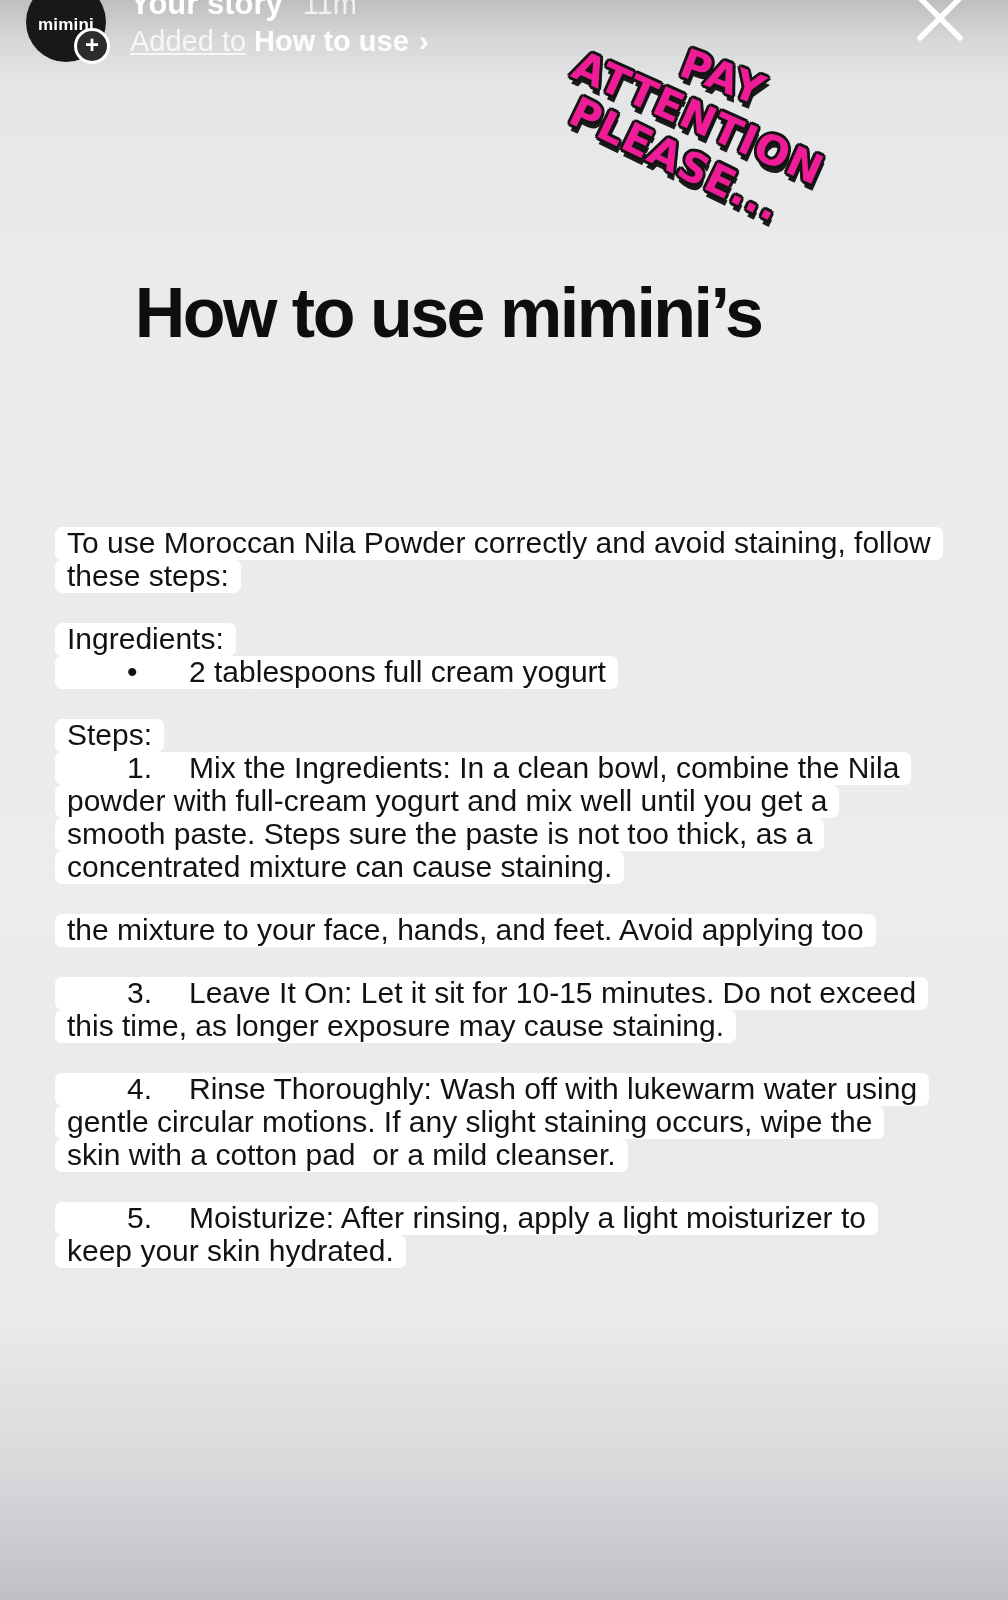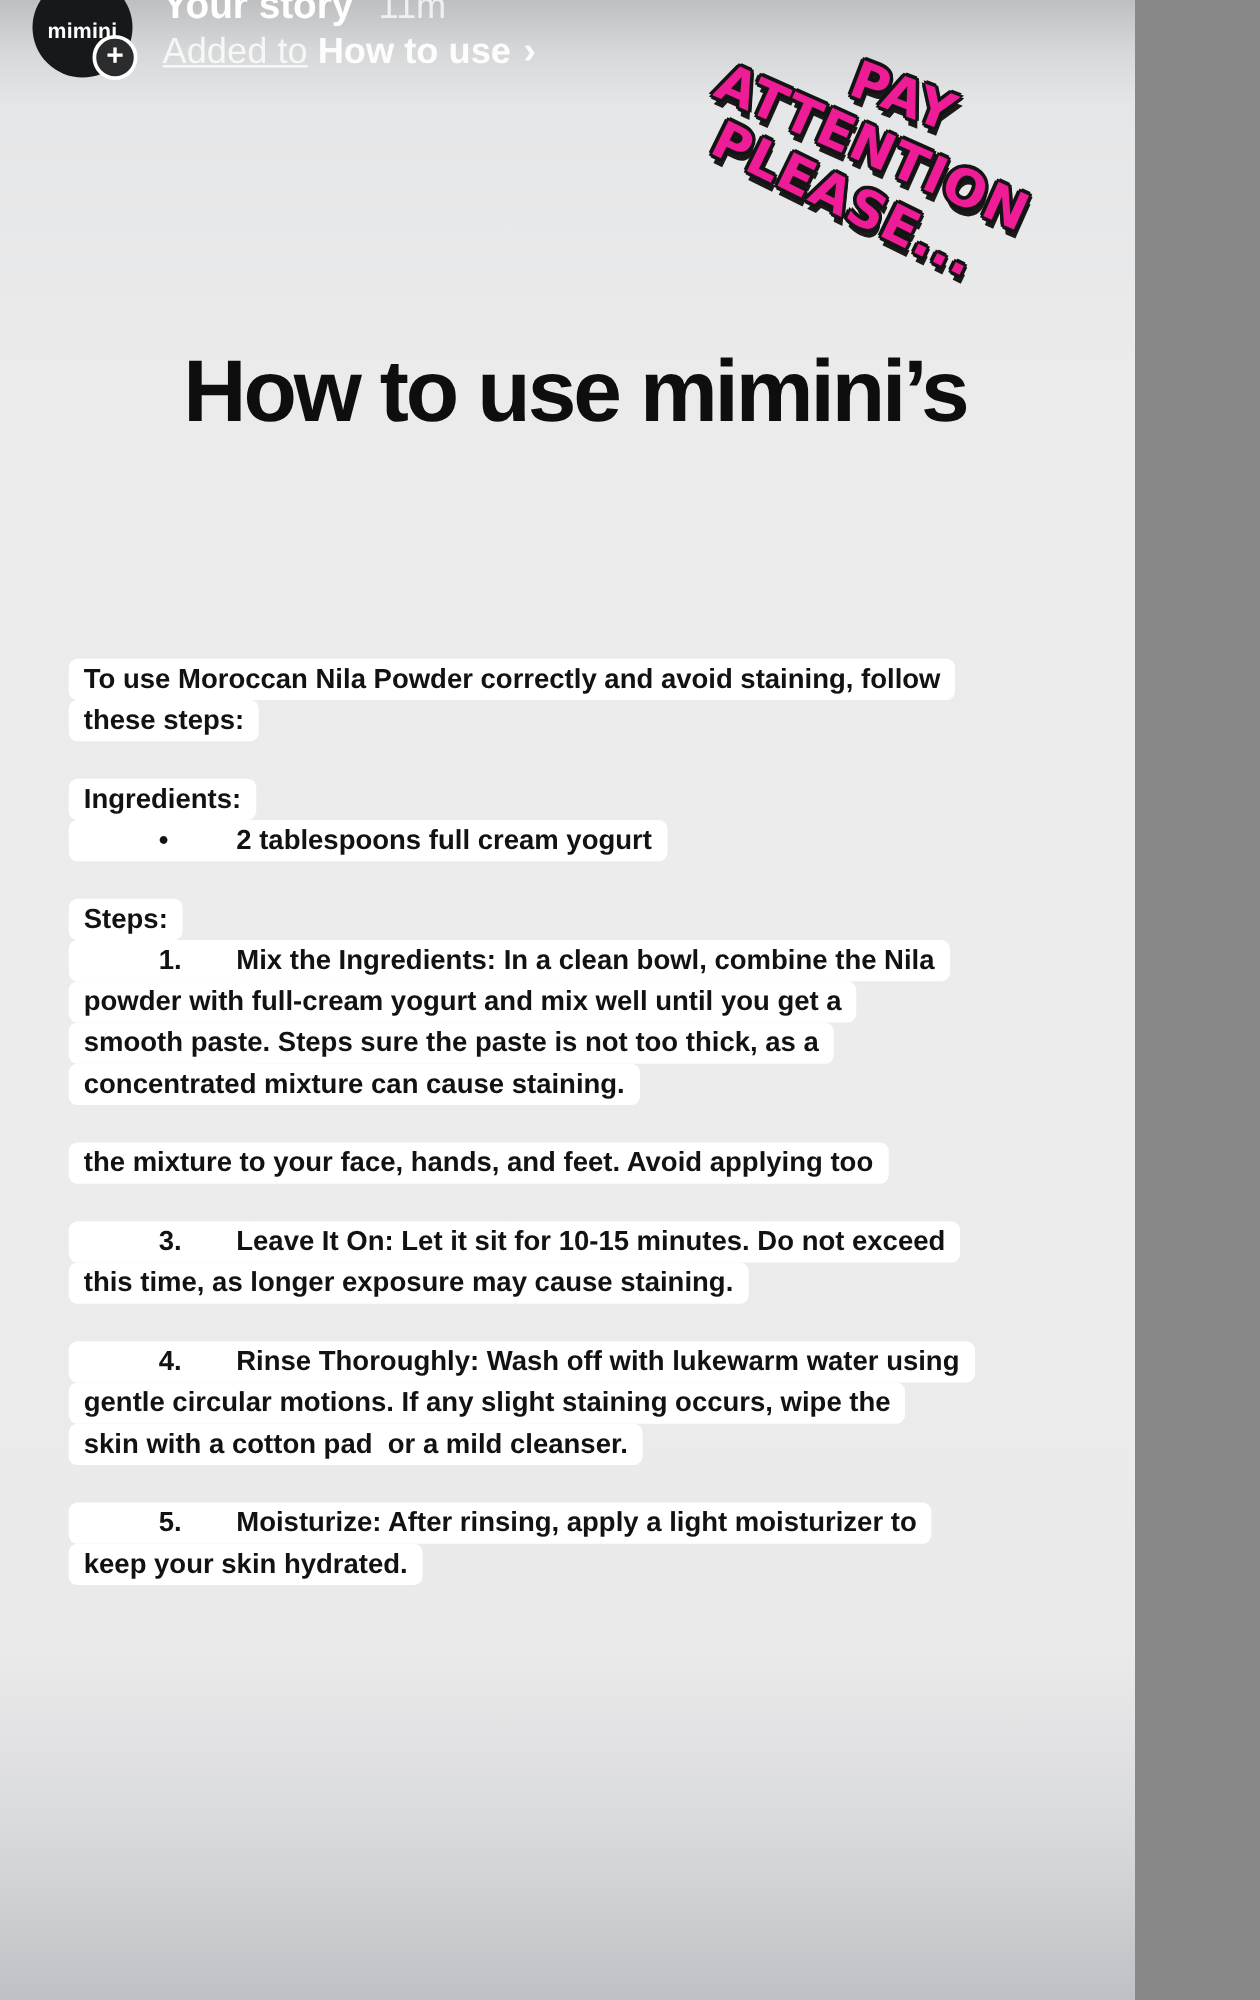--- a/index.html
+++ b/index.html
@@ -1,17 +1,17 @@
 <!DOCTYPE html>
 <html><head>
 <meta charset="utf-8">
 <style>
   html,body{margin:0;padding:0;background:#888;}
   .stage{
-    position:relative;width:908px;height:1600px;overflow:hidden;
+    position:relative;width:1008px;height:1600px;overflow:hidden;
     font-family:"Liberation Sans",sans-serif;
     background:linear-gradient(180deg,
       #bdbfc1 0px,#d6d7d8 40px,#e5e6e7 85px,#ebebec 300px,
       #ececec 900px,#eaeaeb 1320px,#d8d9db 1470px,#bec0c5 1600px);
   }
   
   .header{position:absolute;top:0;left:0;width:100%;height:90px;z-index:5;}
   .avatar{
     position:absolute;left:26px;top:-18px;width:80px;height:80px;border-radius:50%;
     background:#17181a;display:flex;align-items:center;justify-content:center;
@@ -43,31 +43,31 @@
       -2px -2px 0 #141414, 2px -2px 0 #141414,
       -2px  2px 0 #141414, 2px  2px 0 #141414,
       -3px  0   0 #141414, 3px  0   0 #141414,
        0   -3px 0 #141414, 0    3px 0 #141414,
        4px  6px 0 #1a1a1a;
   }
   .sticker .sline:nth-child(1){transform:rotate(-3deg) translateX(6px);}
   .sticker .sline:nth-child(3){transform:rotate(2deg) translateX(-4px);}
   
   .headline{
-    position:absolute;top:272px;left:12px;width:896px;text-align:center;z-index:1;
+    position:absolute;top:272px;left:0;width:896px;text-align:center;z-index:1;
     color:#0e0e0e;font-weight:700;font-size:70px;line-height:82px;letter-spacing:-2.5px;
   }
   
   .blocks{position:absolute;left:55px;top:527px;width:900px;z-index:1;}
   .tblock{margin:0 0 30px 0;}
   .tline{display:block;}
   .pill{
     display:inline-block;background:#fff;border-radius:7px;
     padding:2px 12px 4px 12px;white-space:pre;
-    color:#121212;font-weight:700;font-size:22px;line-height:27px;
+    color:#121212;font-weight:400;font-size:30px;line-height:27px;
   }
   .marker{display:inline-block;margin-left:60px;min-width:62px;}
 </style>
 </head>
 <body>
 
 <div class="stage">
 
   <div class="header">
     <div class="avatar">

